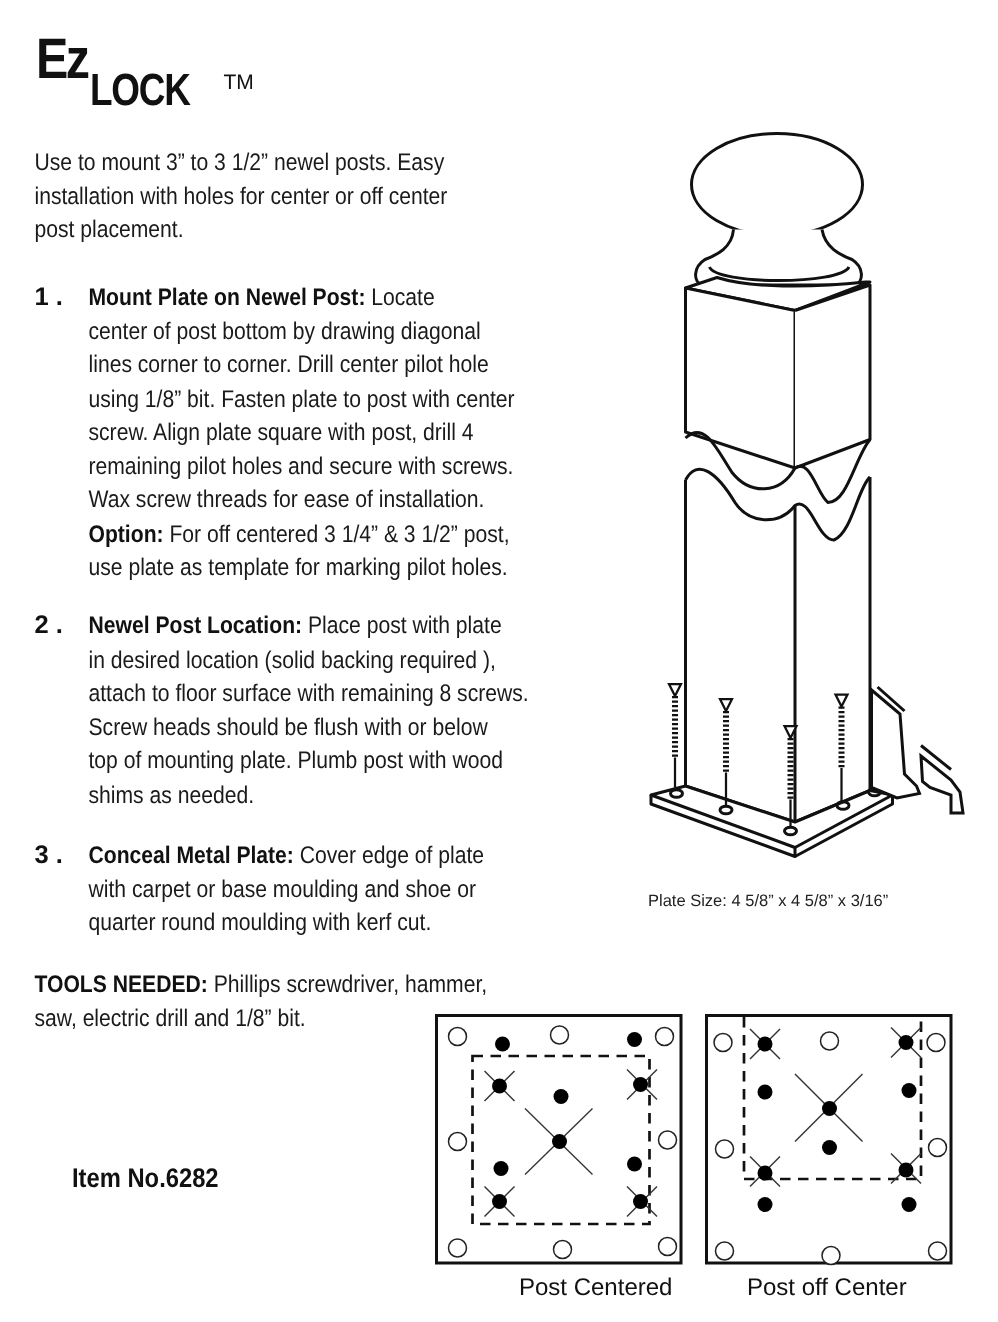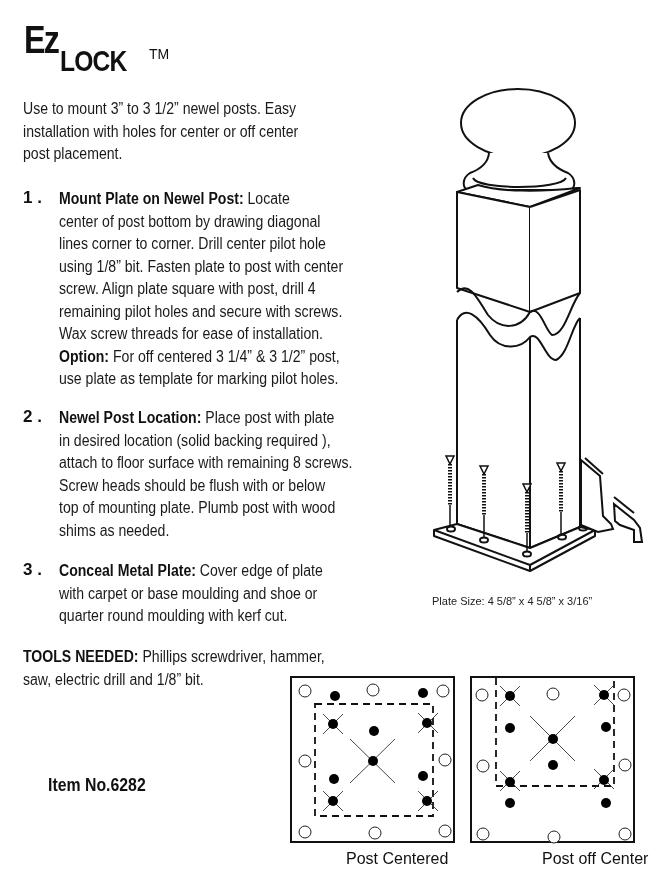--- a/index.html
+++ b/index.html
@@ -218,13 +218,13 @@
     <circle cx="40" cy="52" r="5"></circle>
       <circle cx="136" cy="51" r="5"></circle>
     <circle cx="83" cy="63" r="5"></circle>
     <circle cx="83" cy="89" r="5"></circle>
     <circle cx="40" cy="106" r="5"></circle>
       <circle cx="134" cy="104" r="5"></circle>
     <circle cx="40" cy="127" r="5"></circle>
       <circle cx="136" cy="127" r="5"></circle>
   </g>
 </svg>
-<div class="plabel" style="left:498px;top:850px;margin-left:44px;">Post off Center</div>
+<div class="plabel" style="left:498px;top:850px;">Post off Center</div>
 
 </body></html>

